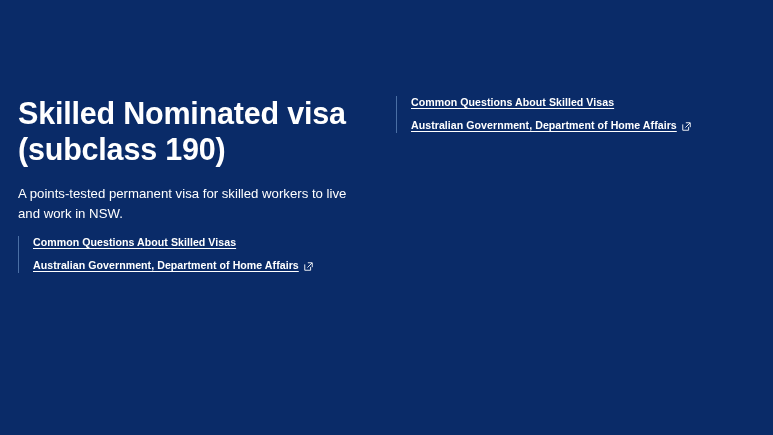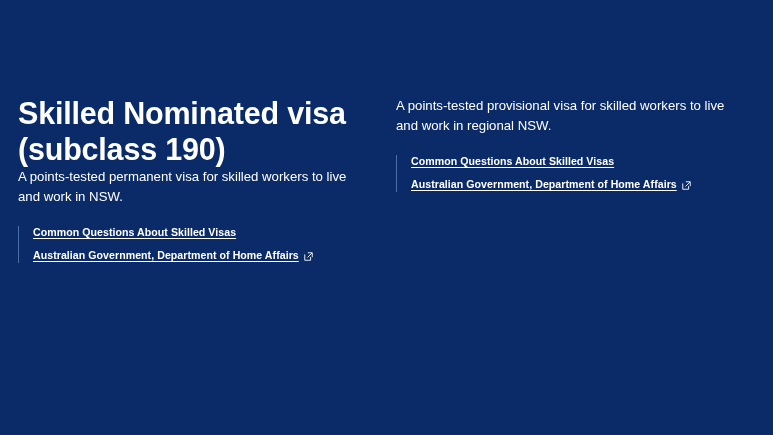--- a/index.html
+++ b/index.html
@@ -25,27 +25,28 @@
   .col { width:378px; padding-right:12px; }
   .col--left  { padding-left:18px; }
   .col--right { padding-left:18px; }
 
   .card-title {
     color:#ffffff;
     font-size:30.5px;
     font-weight:700;
     line-height:1.17;
     letter-spacing:-0.2px;
+    margin-bottom:17px;
   }
   .card-desc {
     color:#ffffff;
     font-size:13.2px;
     font-weight:400;
     line-height:1.52;
-    margin-bottom:19px;
+    margin-bottom:12px;
     max-width:362px;
   }
 
   .link-group {
     border-left:1.5px solid #4a6fa5;
     padding-left:14px;
     display:flex;
     flex-direction:column;
     gap:9px;
   }
@@ -91,21 +92,20 @@
               <path d="M1 3.2V11h7.8V6.6" stroke="#ffffff" stroke-width="1.2"></path>
               <path d="M5.1 1h5.9v5.9" stroke="#ffffff" stroke-width="1.2" fill="none"></path>
               <path d="M4.6 7.4L10.7 1.3" stroke="#ffffff" stroke-width="1.2"></path>
             </svg>
           </span>
         </div>
       </div>
     </div>
 
     <div class="col col--right">
-      <p class="card-desc">A points-tested provisional visa for skilled workers to live and work in regional NSW.</p>
       <div class="link-group">
         <div class="link-row">
           <a class="card-link">Common Questions About Skilled Visas</a>
         </div>
         <div class="link-row">
           <a class="card-link">Australian Government, Department of Home Affairs</a>
           <span class="ext-icon">
             <svg viewBox="0 0 12 12" fill="none" xmlns="http://www.w3.org/2000/svg">
               <path d="M1 3.2V11h7.8V6.6" stroke="#ffffff" stroke-width="1.2"></path>
               <path d="M5.1 1h5.9v5.9" stroke="#ffffff" stroke-width="1.2" fill="none"></path>

